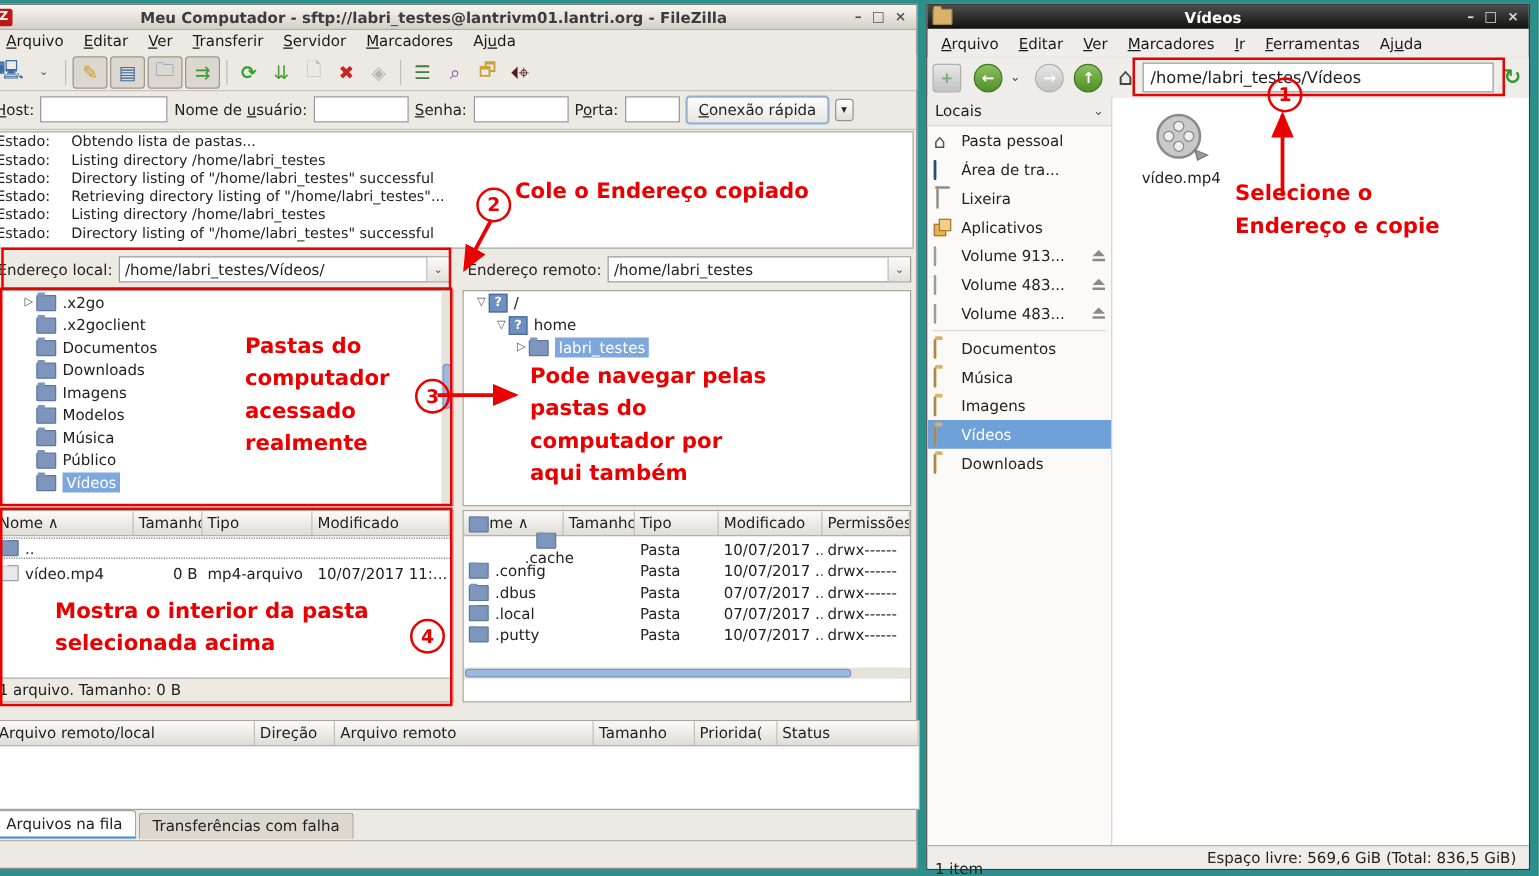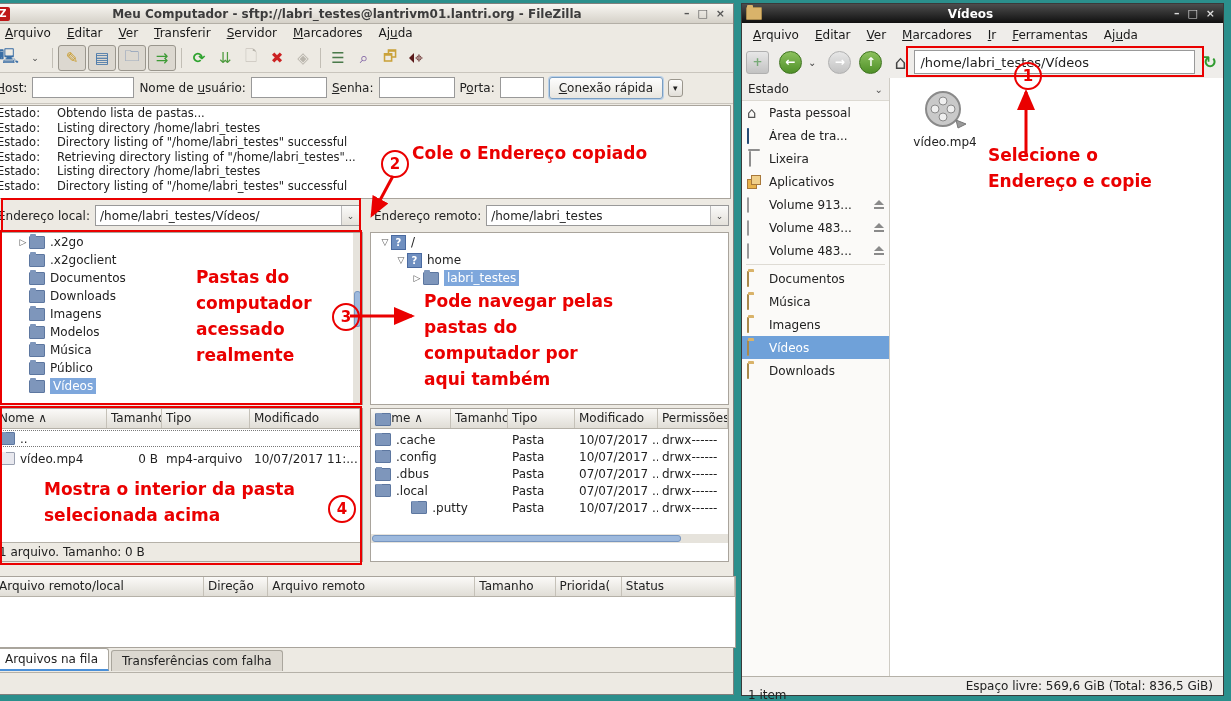--- a/index.html
+++ b/index.html
@@ -332,21 +332,21 @@
       <span class="hc" style="width:83px;">Modificado</span>
       <span class="hc" style="width:70px;">Permissões</span>
     </div>
     <div class="lrow dotted" style="margin-top:2px;">
       <span class="c" style="width:137px;display:flex;align-items:center;">
           <span class="fol blue"></span>
           <span>..</span>
         </span>
     </div>
     <div class="lrow" style="margin-top:3px;">
-      <span class="c" style="width:137px;display:flex;align-items:center;">
+      <span class="c" style="width:137px;display:flex;align-items:center;flex-direction:column;">
           <span class="fol blue"></span>
           <span>.cache</span>
         </span>
       <span class="c" style="width:67px;">Pasta</span>
       <span class="c" style="width:83px;">10/07/2017 ...</span>
       <span class="c" style="width:70px;">drwx------</span>
     </div>
     <div class="lrow">
       <span class="c" style="width:137px;display:flex;align-items:center;">
           <span class="fol blue"></span>
@@ -368,21 +368,21 @@
     <div class="lrow">
       <span class="c" style="width:137px;display:flex;align-items:center;">
           <span class="fol blue"></span>
           <span>.local</span>
         </span>
       <span class="c" style="width:67px;">Pasta</span>
       <span class="c" style="width:83px;">07/07/2017 ...</span>
       <span class="c" style="width:70px;">drwx------</span>
     </div>
     <div class="lrow">
-      <span class="c" style="width:137px;display:flex;align-items:center;justify-content:center;">
+      <span class="c" style="width:137px;display:flex;align-items:center;">
           <span class="fol blue"></span>
           <span>.putty</span>
         </span>
       <span class="c" style="width:67px;">Pasta</span>
       <span class="c" style="width:83px;">10/07/2017 ...</span>
       <span class="c" style="width:70px;">drwx------</span>
     </div>
     <div class="hscroll">
         <div class="thumb"></div>
       </div>
@@ -445,21 +445,21 @@
     <span class="circ green" style="margin-left:6px;">↑</span>
     <span style="font-size:19px;color:#444;margin:0 6px 0 10px;">⌂</span>
     <div class="fm-addr" style="flex:1;margin-right:6px;">
       <span>/home/labri_testes/Vídeos</span>
     </div>
     <span style="color:#2f9b2f;font-size:17px;font-weight:bold;margin-right:6px;">↻</span>
   </div>
 
   <div class="side">
     <div class="side-head">
-      <span style="flex:1;">Estado</span>
+      <span style="flex:1;">Locais</span>
       <span style="font-size:10px;color:#555;">⌄</span>
     </div>
     <div class="srow">
         <span class="sic" style="font-size:15px;line-height:14px;color:#555;">⌂</span>
         <span class="lbl">Pasta pessoal</span>
       </div>
     <div class="srow">
         <span class="sic"><span class="desktopic"></span></span>
         <span class="lbl">Área de tra...</span>
       </div>

